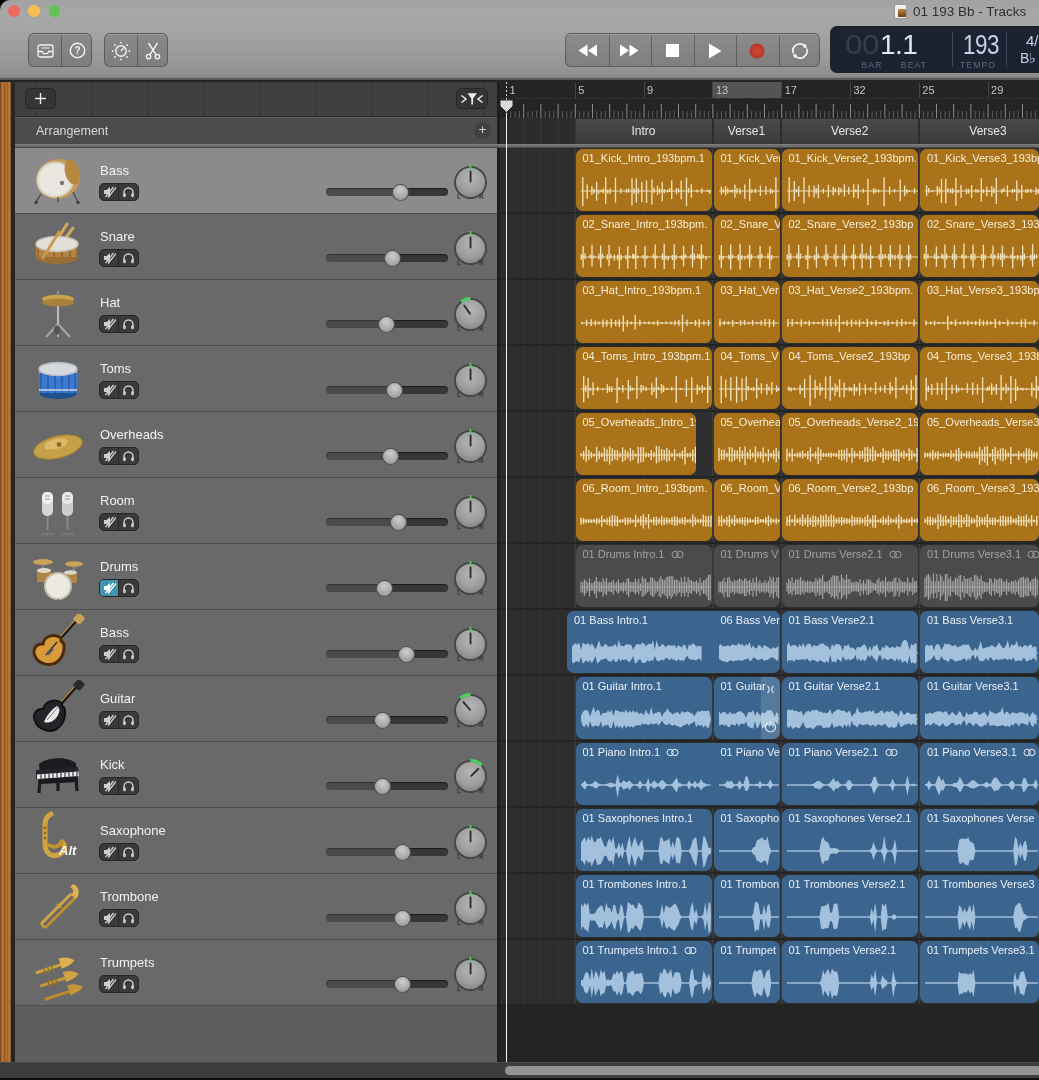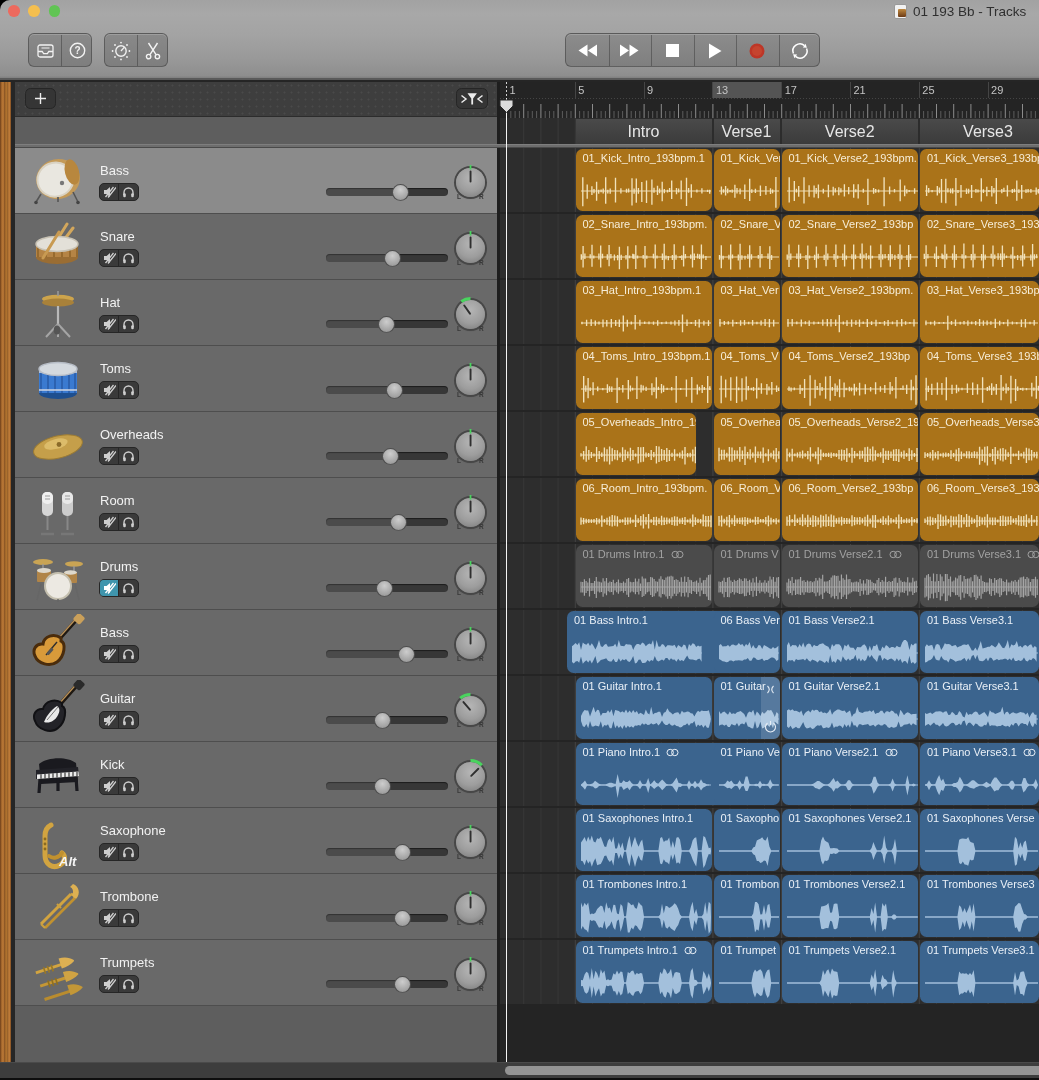--- a/index.html
+++ b/index.html
@@ -56,21 +56,21 @@
   border:1px solid rgba(35,35,35,.65); }
 .knob { position:absolute; left:440.5px; top:20px; width:29px; height:29px; border-radius:50%;
   background:radial-gradient(circle at 50% 35%, #b5b5b5, #9d9d9d 55%, #787878);
   box-shadow:0 0 0 2px #474747, 0 1px 2px rgba(0,0,0,.4); }
 .kl { position:absolute; top:45px; font-size:6.5px; font-weight:bold; color:#383838; }
 #timeline { position:absolute; left:500px; top:82px; width:539px; height:996px;
   background:#232323; overflow:hidden; }
 #vline { position:absolute; left:497px; top:82px; width:3px; height:980px; background:#1e1e1e; }
 .num { position:absolute; top:2px; font-size:11px; color:#c4c4c4; }
 .sect { position:absolute; top:36.5px; height:25px; background:linear-gradient(180deg,#4a4a4a,#3b3b3b);
-  color:#e6e6e6; font-size:16px; text-align:center; line-height:25px; }
+  color:#e6e6e6; font-size:12px; text-align:center; line-height:25px; }
 .reg { position:absolute; height:62px; border-radius:6.5px; overflow:hidden; }
 .reg .lab { position:absolute; left:7px; top:2.5px; font-size:11px; white-space:nowrap; }
 .reg.o { background:#aa7319; } .reg.o .lab { color:#f7eed9; }
 .reg.b { background:#3b648e; } .reg.b .lab { color:#eaf0f7; }
 .reg.g { background:#4b4b4b; } .reg.g .lab { color:#a2a2a2; }
 .st { vertical-align:-1px; margin-left:4px; }
 #scrollstrip { position:absolute; left:0; top:1062px; width:1039px; height:16px; background:#3d3d3d;
   border-top:1px solid #4a4a4a; }
 #scrollpill { position:absolute; left:505px; top:1066px; width:534px; height:9px;
   background:#949494; border-radius:5px 0 0 5px; }
@@ -179,40 +179,52 @@
           <svg width="20" height="20" viewBox="0 0 20 20">
             <g fill="none" stroke="#fff" stroke-width="1.5">
               <path d="M3.4 12.4 A7 7 0 0 1 14.5 4.6"></path>
               <path d="M16.6 7.6 A7 7 0 0 1 5.5 15.4"></path>
             </g>
             <path d="M16.9 6.7 L12.9 6.5 L15.6 2.8 Z" fill="#fff"></path>
             <path d="M3.1 13.3 L7.1 13.5 L4.4 17.2 Z" fill="#fff"></path>
           </svg>
         </div>
       </div>
+      <div id="lcd">
+        <div class="lcdnum" style="left:15px;color:#353d4f;transform:scaleX(1.12);transform-origin:0 0;">00</div>
+        <div class="lcdnum" style="left:50px;">1.1</div>
+        <div class="lcdlab" style="left:42px;">BAR</div>
+        <div class="lcdlab" style="left:84px;">BEAT</div>
+        <div class="lcddiv" style="left:122px;"></div>
+        <div class="lcdnum" style="left:133px;color:#c3d2ec;transform:scaleX(.8);transform-origin:0 0;">193</div>
+        <div class="lcdlab" style="left:148px;">TEMPO</div>
+        <div class="lcddiv" style="left:176px;"></div>
+        <div style="position:absolute;left:196px;top:6px;font-size:15px;color:#c3d2ec;">4/</div>
+        <div style="position:absolute;left:190px;top:24px;font-size:14px;color:#c3d2ec;">B♭</div>
+      </div>
     </div>
     <div id="chromeline1"></div>
     <div id="chromeline2"></div>
     <div id="timeline">
       <div class="abs" style="left:0;top:0;width:539px;height:36px;background:#242424;"></div>
       <div class="abs" style="left:212.4px;top:0;width:68.8px;height:16px;background:#545454;"></div>
       <div class="abs" style="left:0;top:16px;width:539px;height:1px;background:repeating-linear-gradient(90deg,#454545 0 1px,transparent 1px 3px);"></div>
       <div class="abs" style="left:74.8px;top:0;width:1px;height:16px;background:#454545;"></div>
       <div class="abs" style="left:143.6px;top:0;width:1px;height:16px;background:#454545;"></div>
       <div class="abs" style="left:212.4px;top:0;width:1px;height:16px;background:#454545;"></div>
       <div class="abs" style="left:281.2px;top:0;width:1px;height:16px;background:#454545;"></div>
       <div class="abs" style="left:350.0px;top:0;width:1px;height:16px;background:#454545;"></div>
       <div class="abs" style="left:418.8px;top:0;width:1px;height:16px;background:#454545;"></div>
       <div class="abs" style="left:487.6px;top:0;width:1px;height:16px;background:#454545;"></div>
       <div class="num" style="left:9.5px">1</div>
       <div class="num" style="left:78.3px">5</div>
       <div class="num" style="left:147.1px">9</div>
       <div class="num" style="left:215.9px">13</div>
       <div class="num" style="left:284.7px">17</div>
-      <div class="num" style="left:353.5px">21</div>
+      <div class="num" style="left:353.5px">32</div>
       <div class="num" style="left:422.3px">25</div>
       <div class="num" style="left:491.1px">29</div>
       <svg class="abs" style="left:0;top:0" width="539" height="36">
         <rect x="6.0" y="22" width="1" height="14" fill="#8c8c8c"></rect>
         <rect x="10.3" y="29" width="1" height="7" fill="#5d5d5d"></rect>
         <rect x="14.6" y="29" width="1" height="7" fill="#5d5d5d"></rect>
         <rect x="18.9" y="29" width="1" height="7" fill="#5d5d5d"></rect>
         <rect x="23.2" y="22" width="1" height="14" fill="#8c8c8c"></rect>
         <rect x="27.5" y="29" width="1" height="7" fill="#5d5d5d"></rect>
         <rect x="31.8" y="29" width="1" height="7" fill="#5d5d5d"></rect>
@@ -802,20 +814,21 @@
         </div>
         <div class="hbtn" style="left:441px;width:32px;">
           <svg width="24" height="14" viewBox="0 0 24 14">
             <g stroke="#ececec" stroke-width="1.5" fill="none">
               <path d="M1.5 3.5 L6 7 L1.5 10.5 M22.5 3.5 L18 7 L22.5 10.5"></path>
             </g>
             <path d="M7.5 1.2 h9.4 l-3.8 5.2 v6.2 h-1.8 v-6.2 Z" fill="#ececec"></path>
           </svg>
         </div>
       </div>
+      <div id="arr"><span style="margin-left:21px">Arrangement</span><div id="arrplus">+</div></div>
       <div class="row" style="top:66px;background:#8b8b8b;">
         <div class="abs" style="left:14px;top:4px;width:58px;height:58px"><svg width="58" height="58" viewBox="0 0 58 58">
             <ellipse cx="29" cy="27" rx="22" ry="20" fill="#c49a58" transform="rotate(-12 29 27)"></ellipse>
             <ellipse cx="26.5" cy="27.5" rx="18" ry="17" fill="#e9e7e0" transform="rotate(-12 27 28)"></ellipse>
             <ellipse cx="26.5" cy="27.5" rx="18" ry="17" fill="none" stroke="#d9d2c2" stroke-width="2" transform="rotate(-12 27 28)"></ellipse>
             <path d="M12 42 L7 50 M44 40 L49 50 M29 45 L29 50" stroke="#555" stroke-width="1.6"></path>
             <circle cx="7" cy="50.5" r="1.8" fill="#444"></circle>
             <circle cx="49" cy="50.5" r="1.8" fill="#444"></circle>
             <ellipse cx="43" cy="20" rx="7" ry="13" fill="#b8873e" transform="rotate(-14 43 20)"></ellipse>
             <circle cx="33" cy="31" r="2.2" fill="#777"></circle>
@@ -1210,21 +1223,21 @@
             <path d="M19.5 3.5 A16.0 16.0 0 0 1 30.8 8.2" fill="none" stroke="#49d45e" stroke-width="3"></path>
             <g transform="rotate(45 19.5 19.5)">
               <rect x="18.6" y="7.5" width="1.9" height="12" rx="1" fill="#2f2f2f"></rect>
             </g>
           </svg>
         </div>
         <div class="kl" style="left:442px;">L</div>
         <div class="kl" style="left:464px;">R</div>
       </div>
       <div class="row" style="top:726px;background:#696969;">
-        <div class="abs" style="left:14px;top:11px;width:58px;height:58px"><svg width="58" height="58" viewBox="0 0 58 58">
+        <div class="abs" style="left:14px;top:0;width:58px;height:58px"><svg width="58" height="58" viewBox="0 0 58 58">
             <path d="M22 6 C18 8 16 12 16 17 L16 36 C16 46 24 50 31 46 C36 43 37 37 33 34" fill="none" stroke="#d2a440" stroke-width="5" stroke-linecap="round"></path>
             <path d="M33 34 C30 39 24 40 20 37" fill="none" stroke="#c1912f" stroke-width="4" stroke-linecap="round"></path>
             <circle cx="16" cy="20" r="1.4" fill="#8a6a20"></circle>
             <circle cx="16" cy="25" r="1.4" fill="#8a6a20"></circle>
             <circle cx="16" cy="30" r="1.4" fill="#8a6a20"></circle>
             <text x="30" y="47" font-family="Liberation Sans" font-size="13" font-style="italic" font-weight="bold" fill="#f5f5f5">Alt</text>
           </svg></div>
         <div class="rname">Saxophone</div>
         <div class="btng">
           <div class="m" style="">

